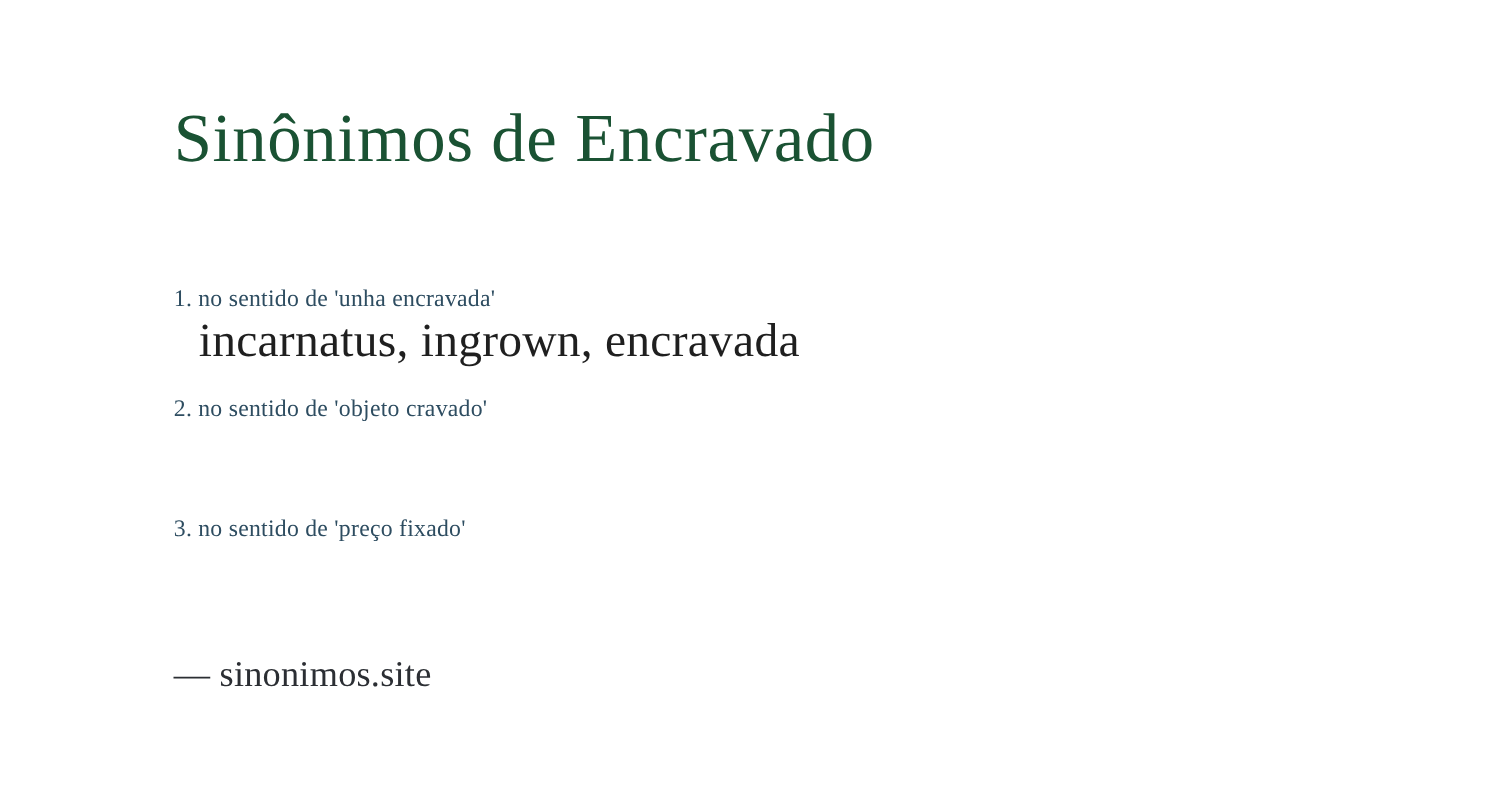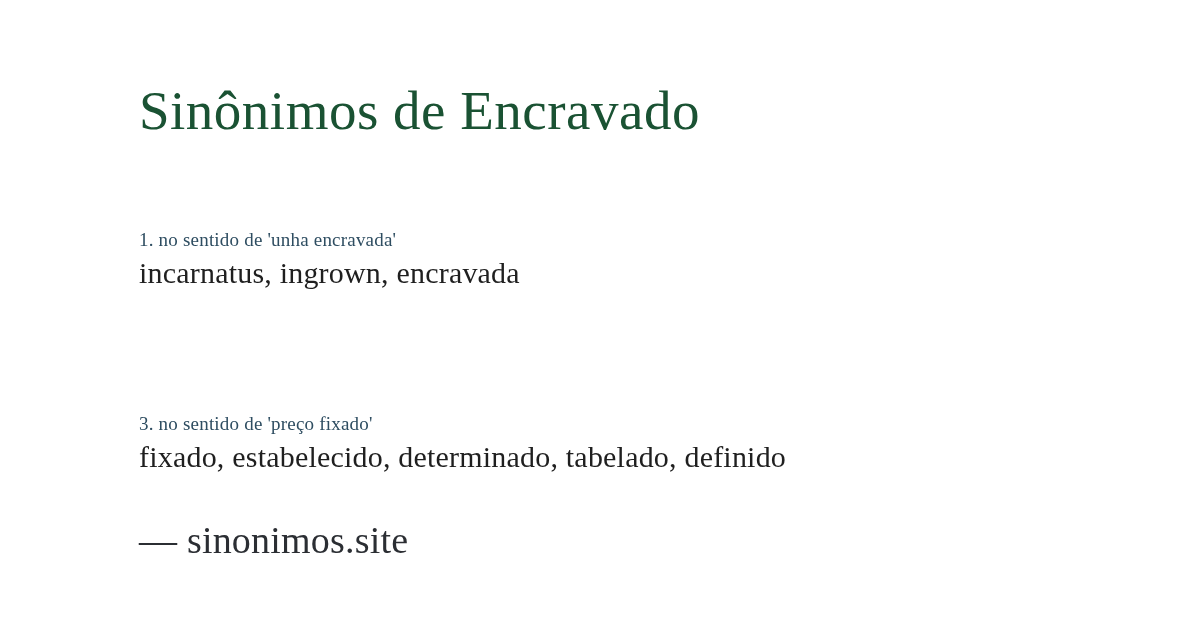--- a/index.html
+++ b/index.html
@@ -44,62 +44,63 @@
   .sense-3 { top: 364px; }
   .sense-label {
     font-size: 19px;
     line-height: 24px;
     color: var(--sense-label);
     letter-spacing: 0.2px;
     margin-top: 48px;
   }
   .sense-synonyms {
     margin-top: 3px;
-    font-size: 30px;
+    font-size: 38px;
     line-height: 36px;
     color: var(--synonyms);
     letter-spacing: 0.2px;
+    margin-left: 20px;
   }
   .more-senses {
     position: absolute;
     left: 139px;
     top: 444px;
     font-size: 19px;
     line-height: 24px;
     color: var(--sense-label);
     letter-spacing: 0.2px;
     white-space: nowrap;
   }
   .attribution {
     position: absolute;
     left: 139px;
     top: 522px;
-    font-size: 38px;
+    font-size: 29px;
     line-height: 36px;
     color: var(--attribution);
     letter-spacing: 0.2px;
     white-space: nowrap;
   }
 </style>
 </head>
 <body>
 
 <div class="card">
 
   <h1 class="page-title">Sinônimos de Encravado</h1>
 
   <div class="sense sense-1">
     <div class="sense-label">1. no sentido de 'unha encravada'</div>
     <div class="sense-synonyms">incarnatus, ingrown, encravada</div>
   </div>
 
   <div class="sense sense-2">
+    <div class="sense-label">2. no sentido de 'objeto cravado'</div>
   </div>
 
   <div class="sense sense-3">
     <div class="sense-label">3. no sentido de 'preço fixado'</div>
-    <div class="sense-synonyms">fixado, estabelecido, determinado, tabelado, definido</div>
   </div>
 
 
   <div class="attribution">— sinonimos.site</div>
 
 </div>
 
 </body></html>

